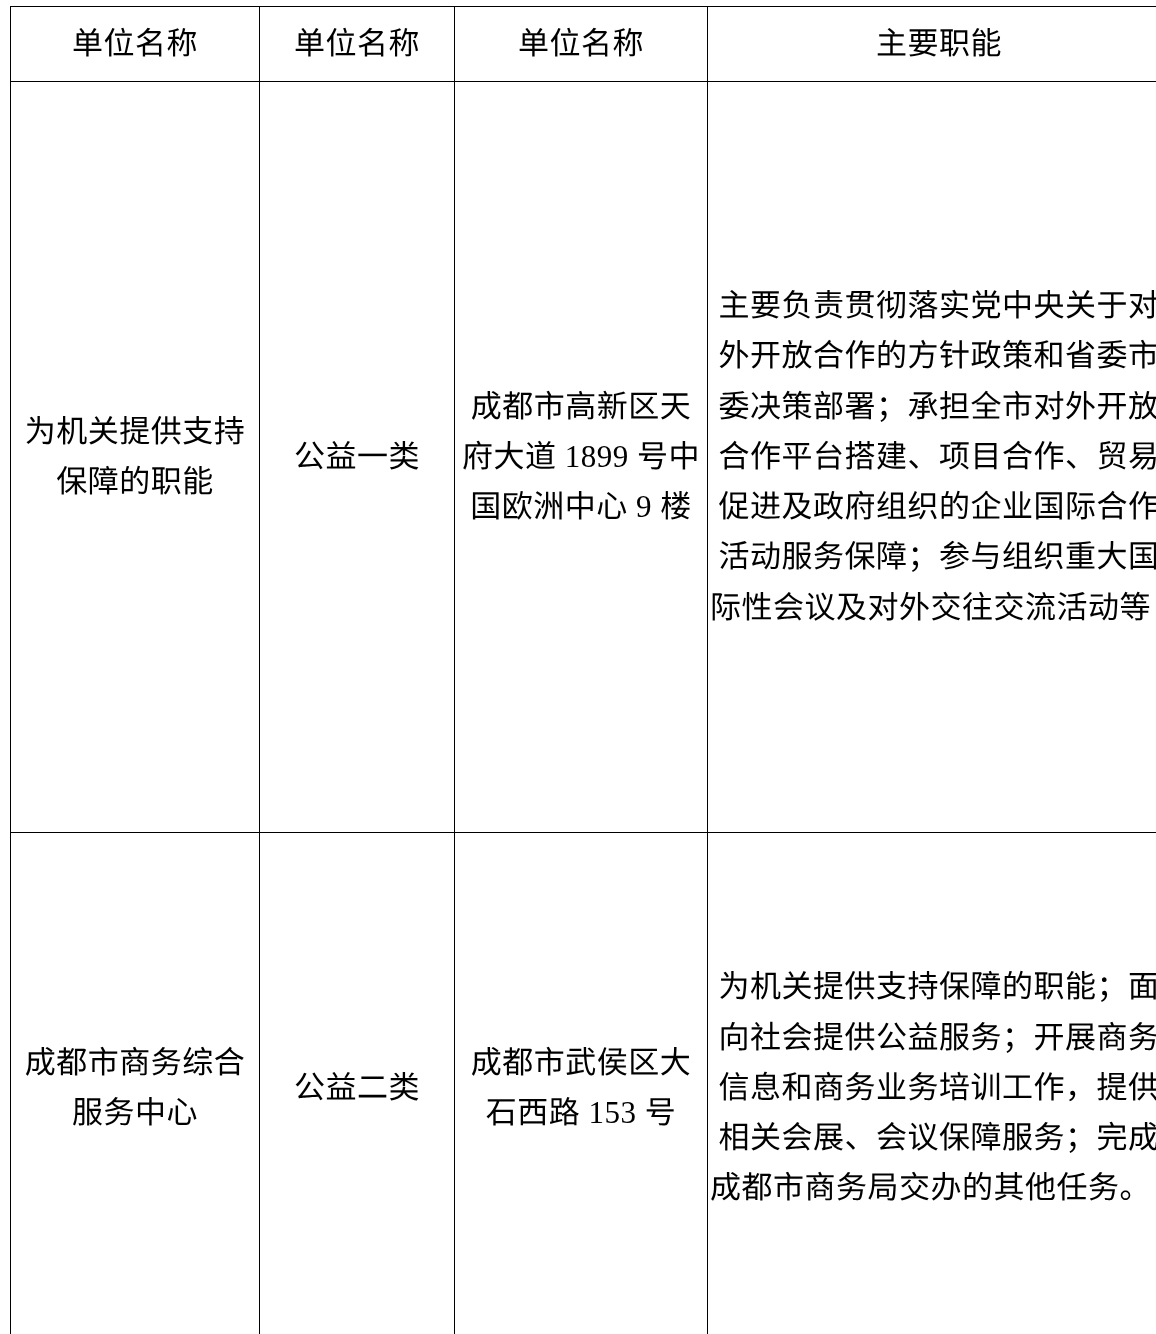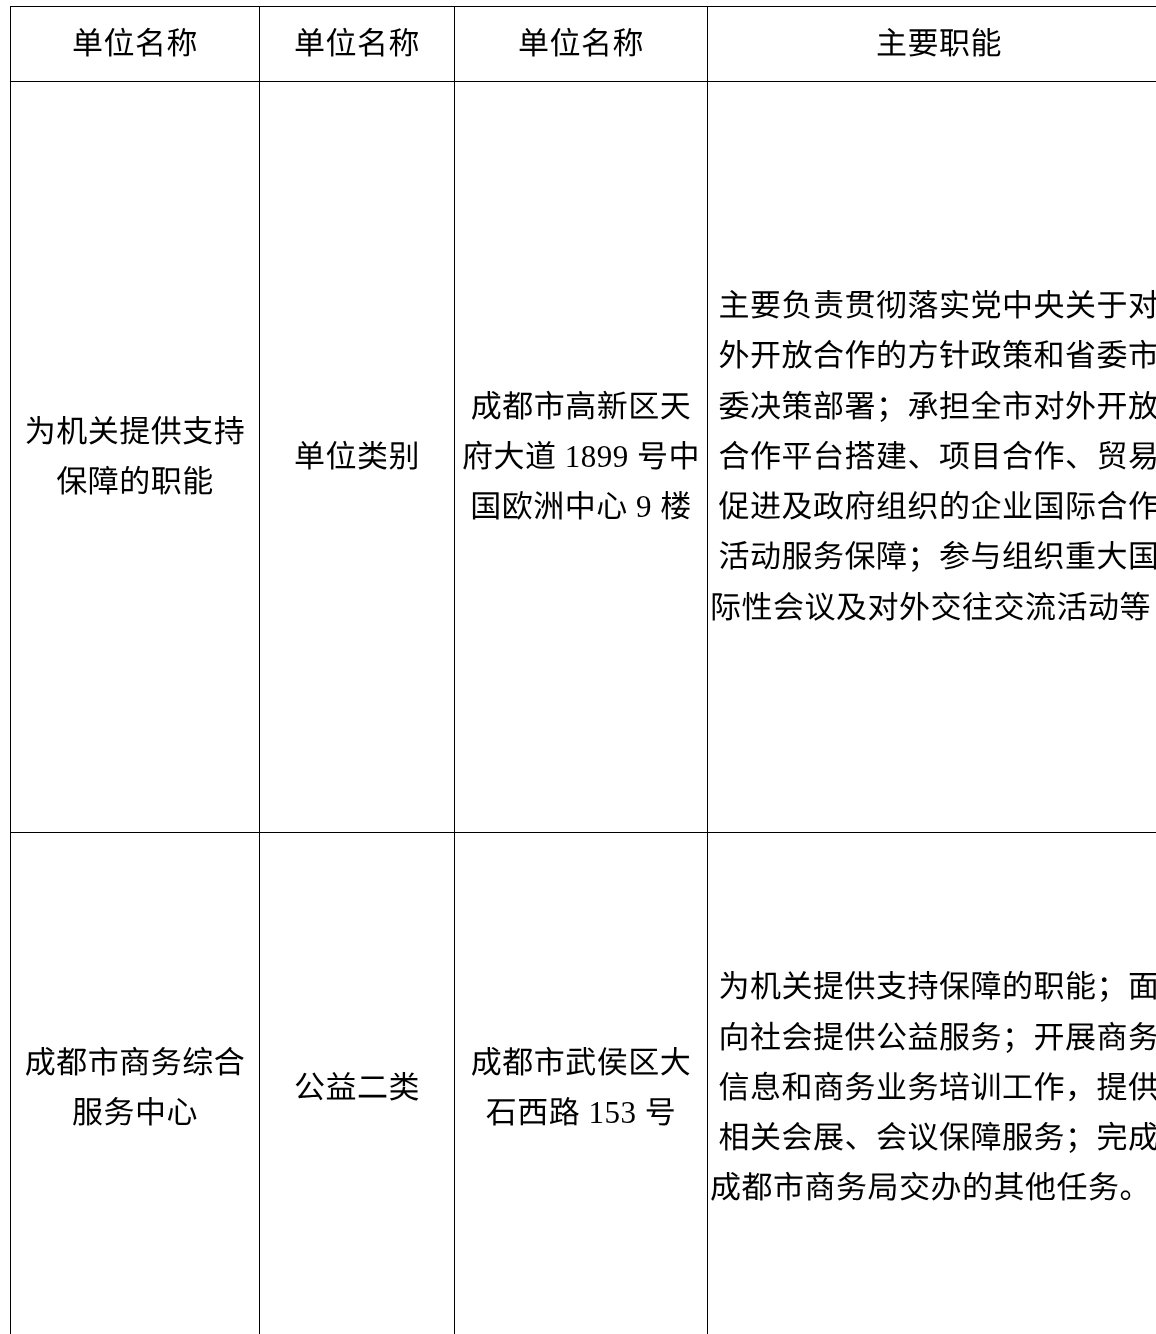--- a/index.html
+++ b/index.html
@@ -73,21 +73,21 @@
       <tr>
         <th class="col-name">单位名称</th>
         <th class="col-type">单位名称</th>
         <th class="col-addr">单位名称</th>
         <th class="col-func">主要职能</th>
       </tr>
     </thead>
     <tbody>
       <tr class="row-1">
         <td class="name-cell">为机关提供支持保障的职能</td>
-        <td class="type-cell">单位类别</td>
+        <td class="type-cell">公益一类</td>
         <td class="addr-cell">成都市高新区天府大道 1899 号中国欧洲中心 9 楼</td>
         <td class="func-cell">主要负责贯彻落实党中央关于对外开放合作的方针政策和省委市委决策部署；承担全市对外开放合作平台搭建、项目合作、贸易促进及政府组织的企业国际合作活动服务保障；参与组织重大国际性会议及对外交往交流活动等</td>
       </tr>
       <tr class="row-2">
         <td class="name-cell">成都市商务综合服务中心</td>
         <td class="type-cell">公益二类</td>
         <td class="addr-cell">成都市武侯区大石西路 153 号</td>
         <td class="func-cell">为机关提供支持保障的职能；面向社会提供公益服务；开展商务信息和商务业务培训工作，提供相关会展、会议保障服务；完成成都市商务局交办的其他任务。</td>
       </tr>
     </tbody>

